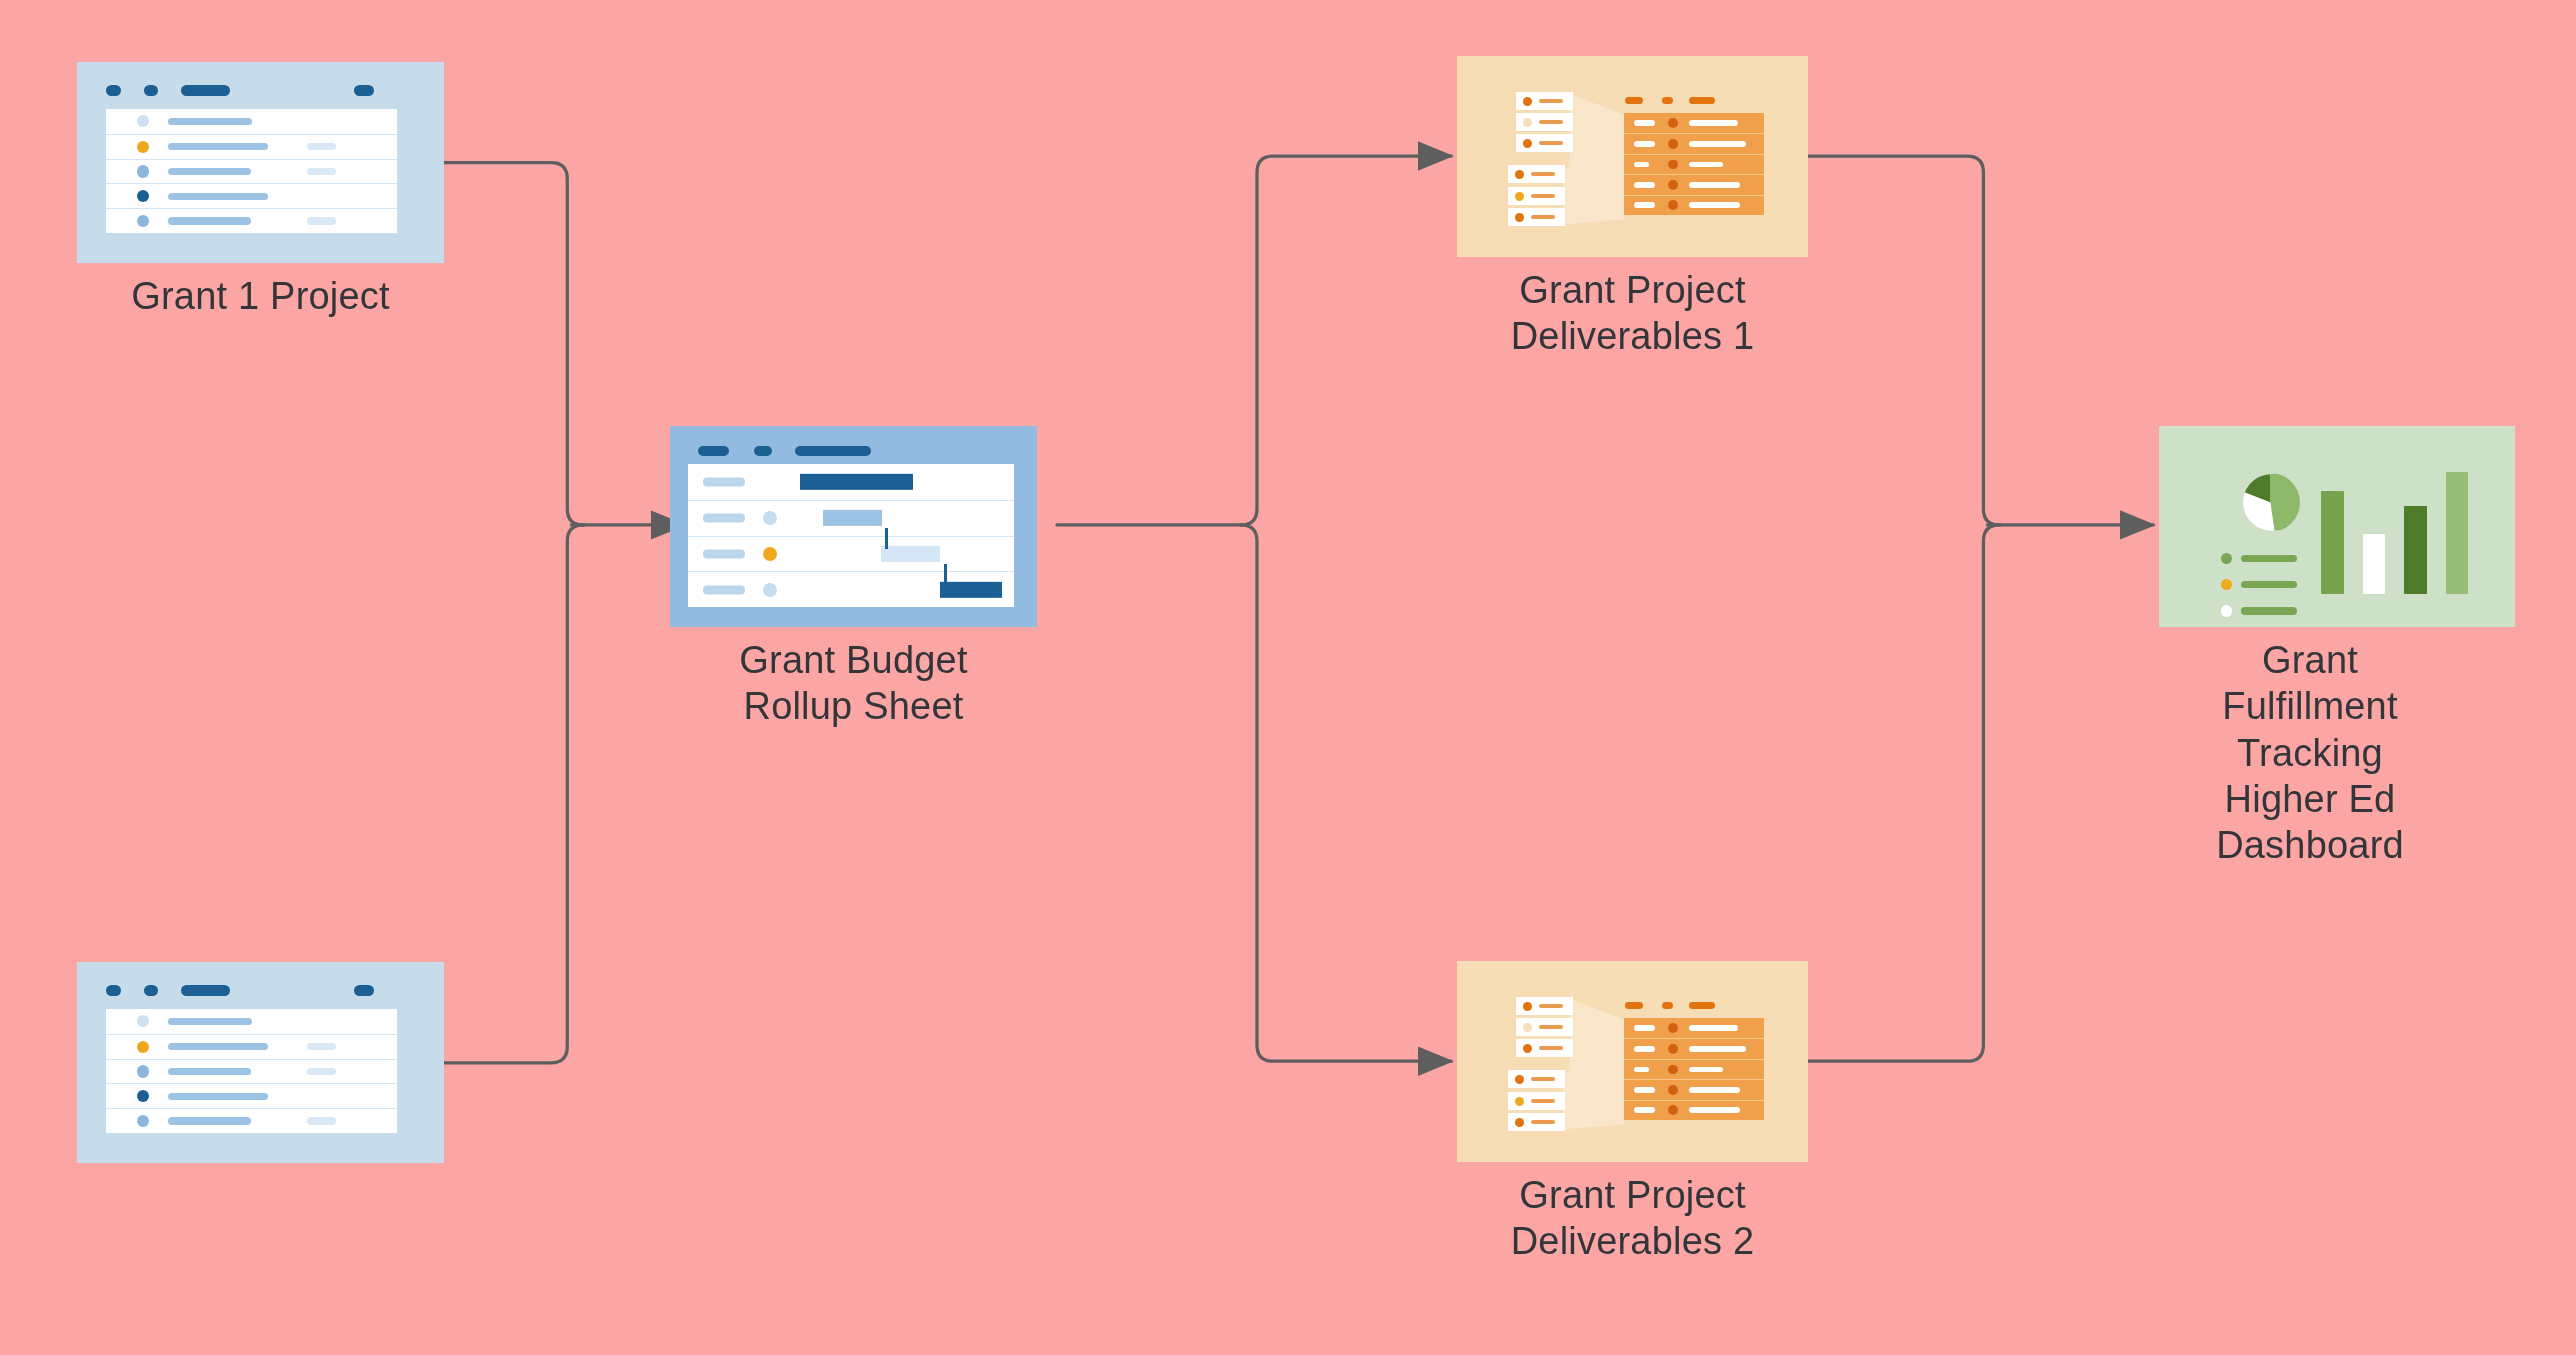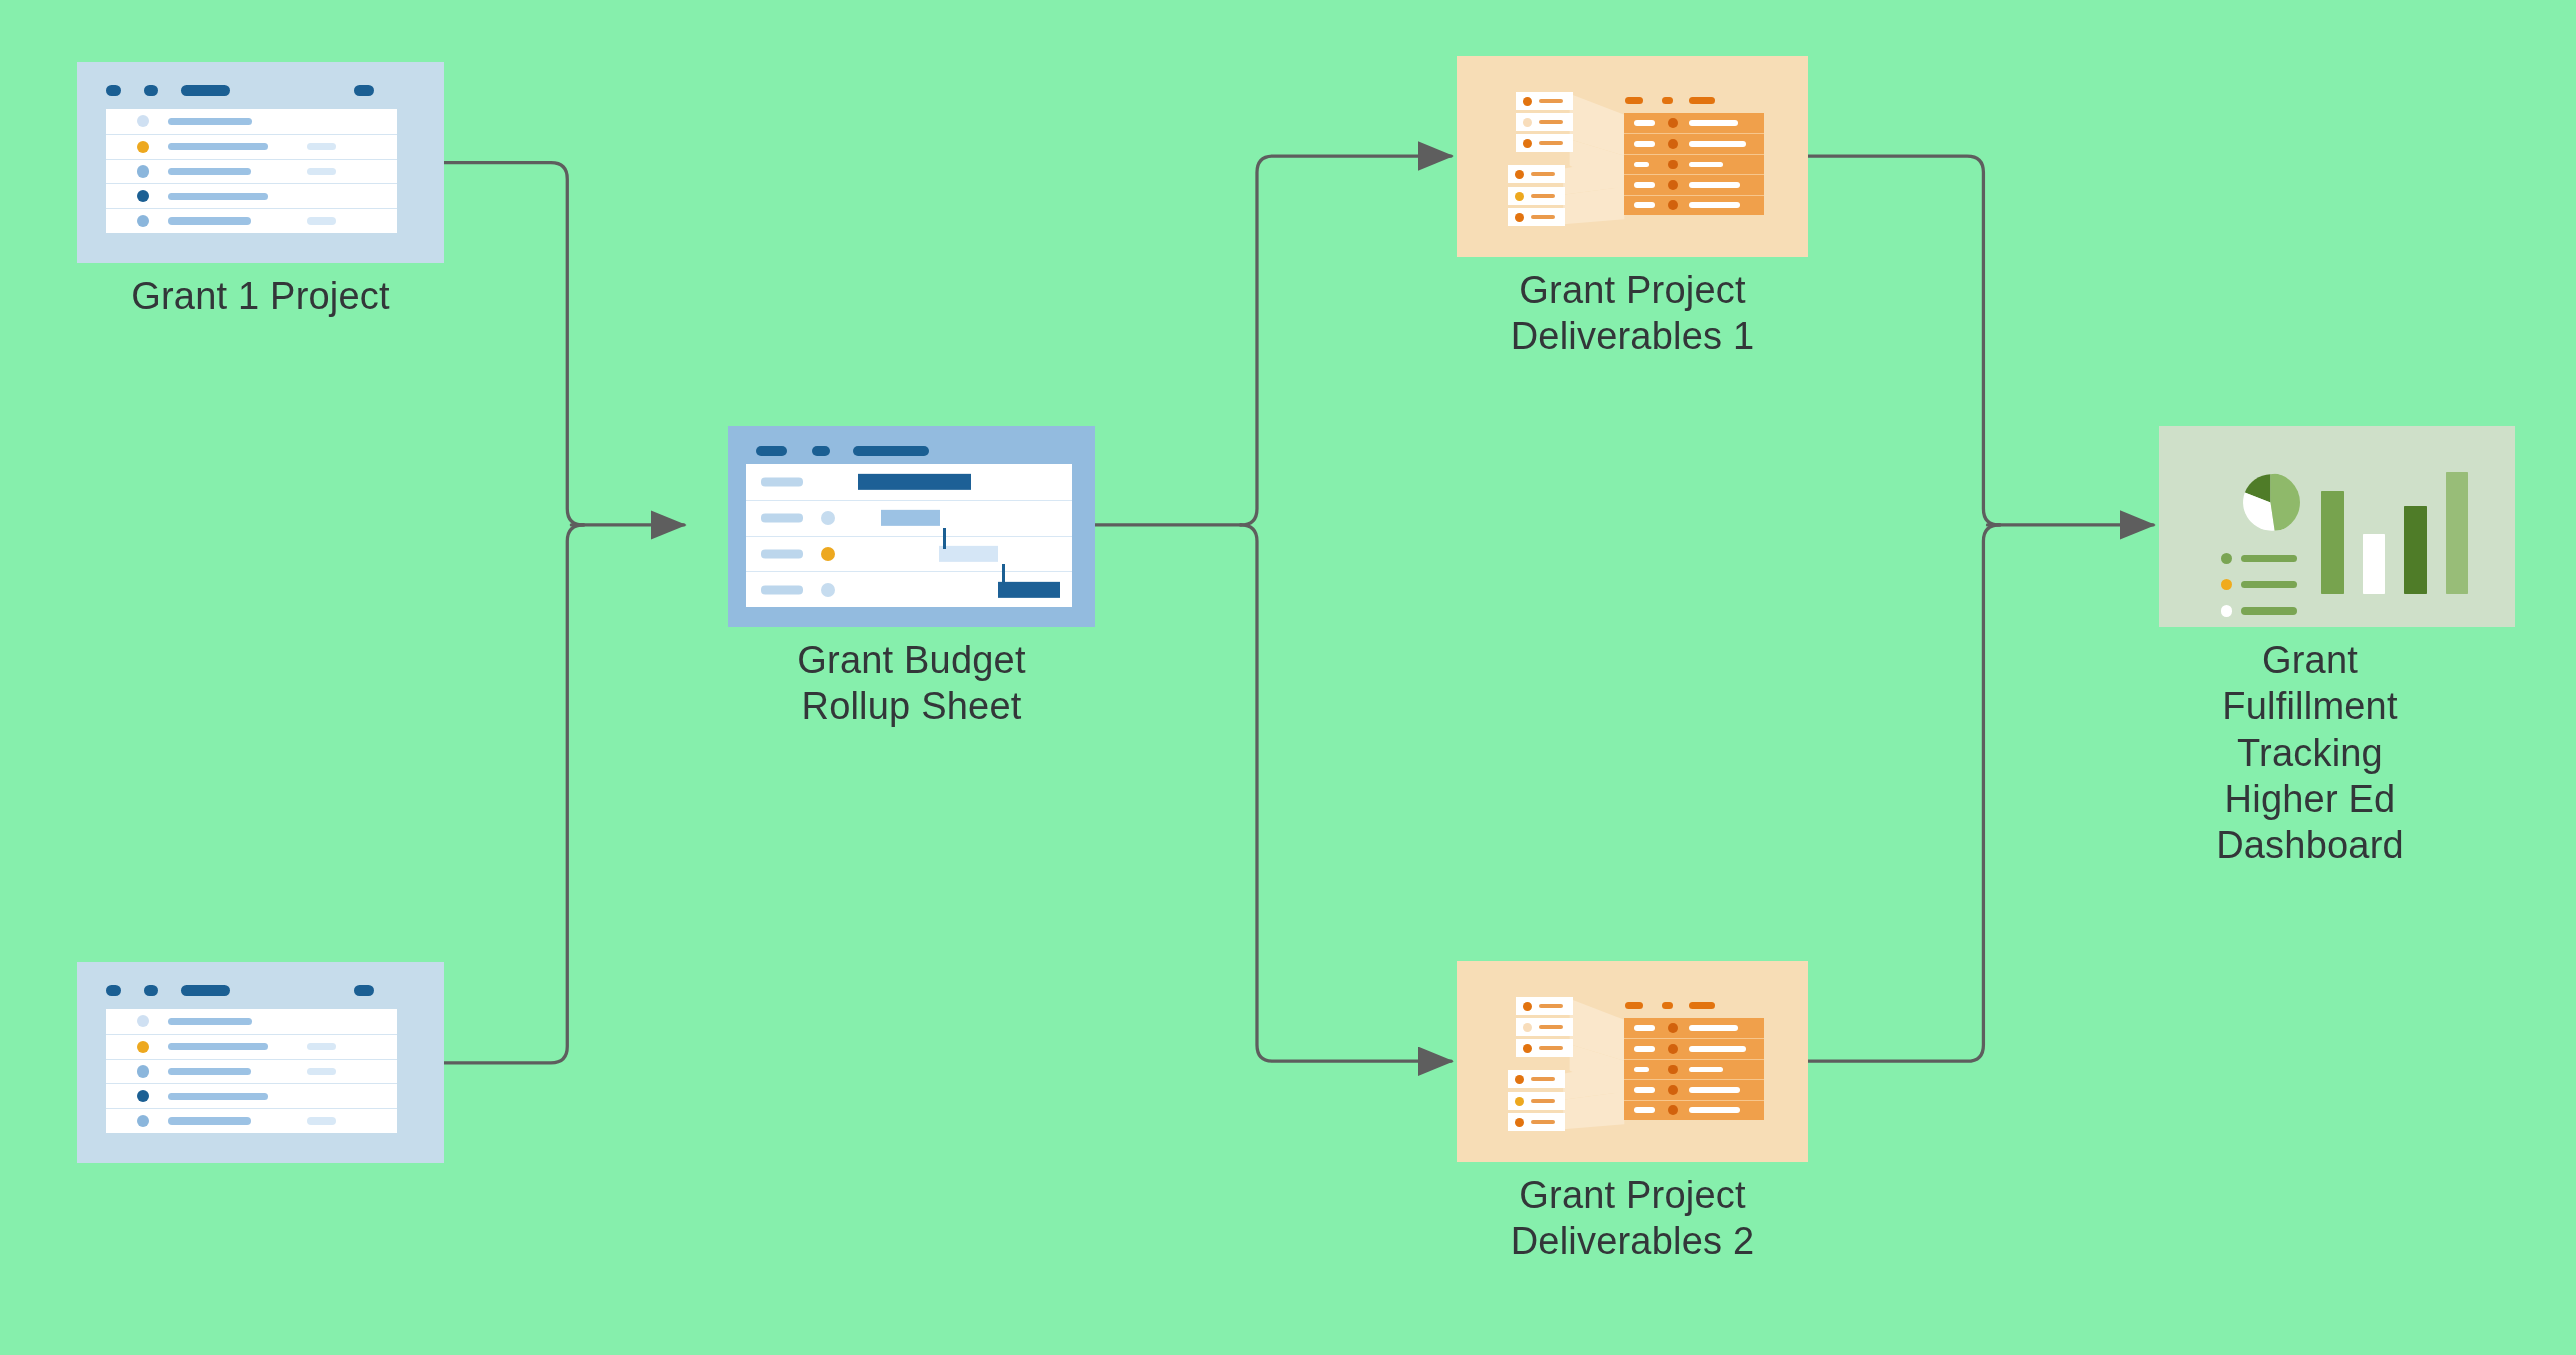--- a/index.html
+++ b/index.html
@@ -1,18 +1,18 @@
 <!DOCTYPE html>
 <html style="font-size:13px"><head>
 <meta charset="utf-8">
 <style>
   html,body{margin:0;padding:0;background:#000;}
   body{width:2576px;height:1356px;overflow:hidden;
        font-family:"Liberation Sans","DejaVu Sans",sans-serif;}
-  #stage{position:relative;width:2576px;height:1356px;background:#86efac;}
+  #stage{position:relative;width:2576px;height:1356px;background:#fca5a5;}
 
   
   .node{position:absolute;}
   .card{position:relative;overflow:hidden;}
   .label{position:absolute;left:50%;transform:translateX(-50%);
          text-align:center;color:#333639;font-size:38px;line-height:1.22;
          font-weight:400;white-space:pre-line;letter-spacing:0.2px;}
 
   
   .bluecard{background:#c6dceb;}
@@ -158,21 +158,21 @@
         </div>
         <div class="bc-row">
           <span class="dot" style="width:12.2px;height:12.2px;margin-left:31px;background:#8bb6dc;"></span>
           <span class="bar" style="width:83px;height:7.3px;margin-left:19px;background:#9cc2e4;"></span>
           <span class="bar" style="width:29px;height:7.3px;margin-left:56px;background:#d8e8f6;"></span>
         </div>
       </div>
     </div>
   </div>
 
-  <div class="node" style="left:728px;top:426px;width:367px;">
+  <div class="node" style="left:670px;top:426px;width:367px;">
     <div class="card gcard" style="width:367px;height:201px;">
       <div class="bc-top" style="left:28px;top:19.6px;width:245px;height:10.6px;">
         <span class="pill" style="width:31px;height:10.6px;"></span>
         <span class="pill" style="width:18px;height:10.6px;margin-left:24.5px;"></span>
         <span class="pill" style="width:76px;height:10.6px;margin-left:23px;"></span>
       </div>
       <div class="g-sheet" style="left:18px;top:38px;width:326px;height:143px;">
         <div class="g-row">
           <span class="g-lbl"></span>
           <span class="gbar" style="left:112px;width:113px;background:#1d6096;"></span>

